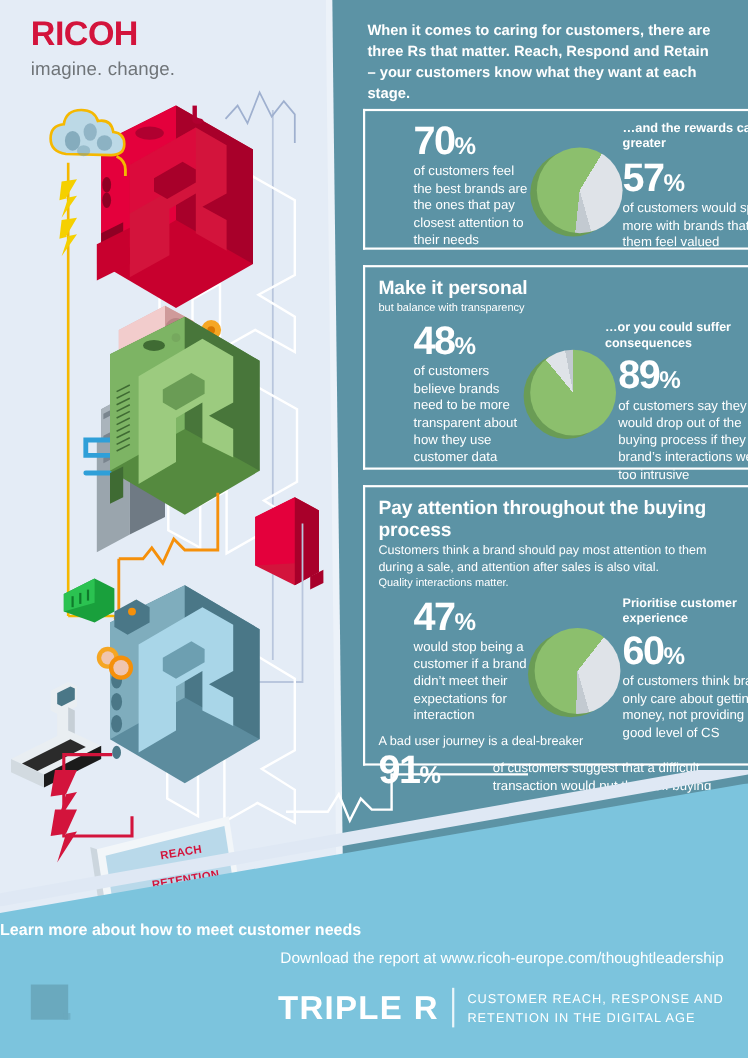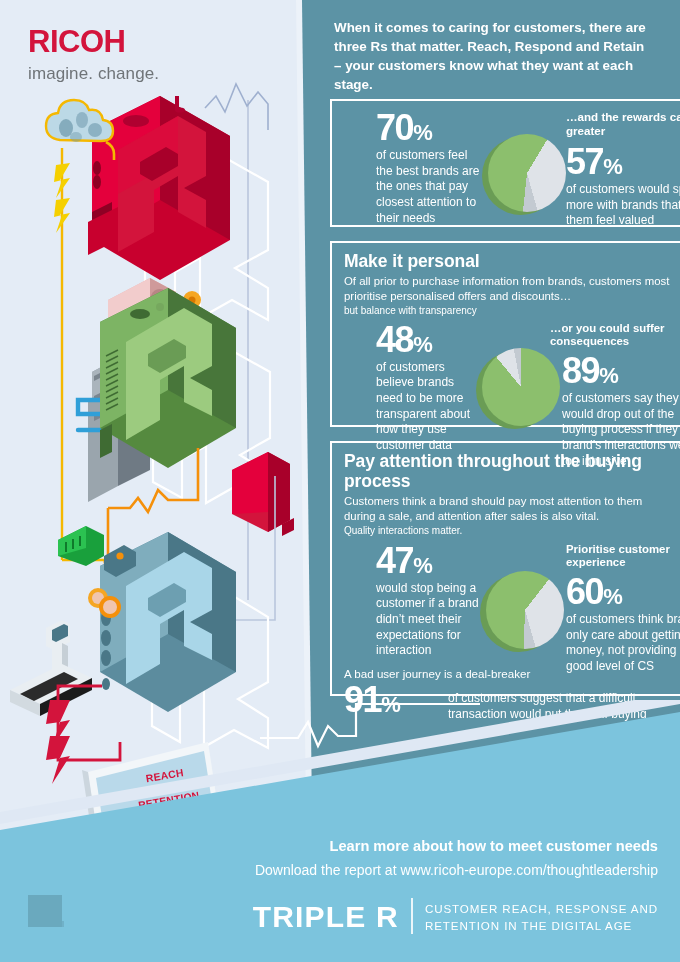--- a/index.html
+++ b/index.html
@@ -13,21 +13,21 @@
     position: relative;
     width: 680px; height: 962px;
     background: #e4ecf6;
     overflow: hidden;
   }
 
   
   .illus { position: absolute; left: 0; top: 0; width: 310px; height: 880px; }
 
   
-  .logo-wrap { position: absolute; left: 28px; top: 24px; }
+  .logo-wrap { position: absolute; left: 28px; top: 13px; }
   .logo-mark {
     font-family: "Liberation Sans", sans-serif;
     font-weight: bold;
     font-size: 31px;
     letter-spacing: -0.5px;
     color: #d3143c;
   }
   .logo-tag {
     font-family: "Liberation Sans", sans-serif;
     font-size: 17px;
@@ -120,21 +120,21 @@
   }
   .pie .depth {
     position: absolute; left: 0px; top: 5px; width: 78px; height: 78px;
     border-radius: 50%;
     background: #6a9c55;
   }
 
   
   .learn {
     position: absolute; left: 0; right: 22px; top: 838px;
-    text-align: right; color: #ffffff;
+    text-align: left; color: #ffffff;
     font-size: 14.6px; font-weight: bold;
   }
   .download {
     position: absolute; left: 0; right: 22px; top: 862px;
     text-align: right; color: #ffffff; font-size: 14px;
   }
   .triple-wrap {
     position: absolute; right: 22px; top: 898px;
     display: flex; align-items: flex-end; color: #ffffff;
   }
@@ -401,21 +401,20 @@
         <div class="bignum">
           <span>57</span><span class="pct">%</span>
         </div>
         <div class="smallcopy">of customers would spend more with brands that make them feel valued</div>
       </div>
     </div>
   </div>
 
   <div class="card card-2">
     <h2>Make it personal</h2>
-    <div class="lead">Of all prior to purchase information from brands, customers most prioritise personalised offers and discounts…</div>
     <div class="lead-b">but balance with transparency</div>
 
     <div class="row" style="height:112px; margin-top:5px;">
       <div class="colL">
         <div class="bignum">
           <span>48</span><span class="pct">%</span>
         </div>
         <div class="smallcopy">of customers believe brands need to be more transparent about how they use customer data</div>
       </div>
 

